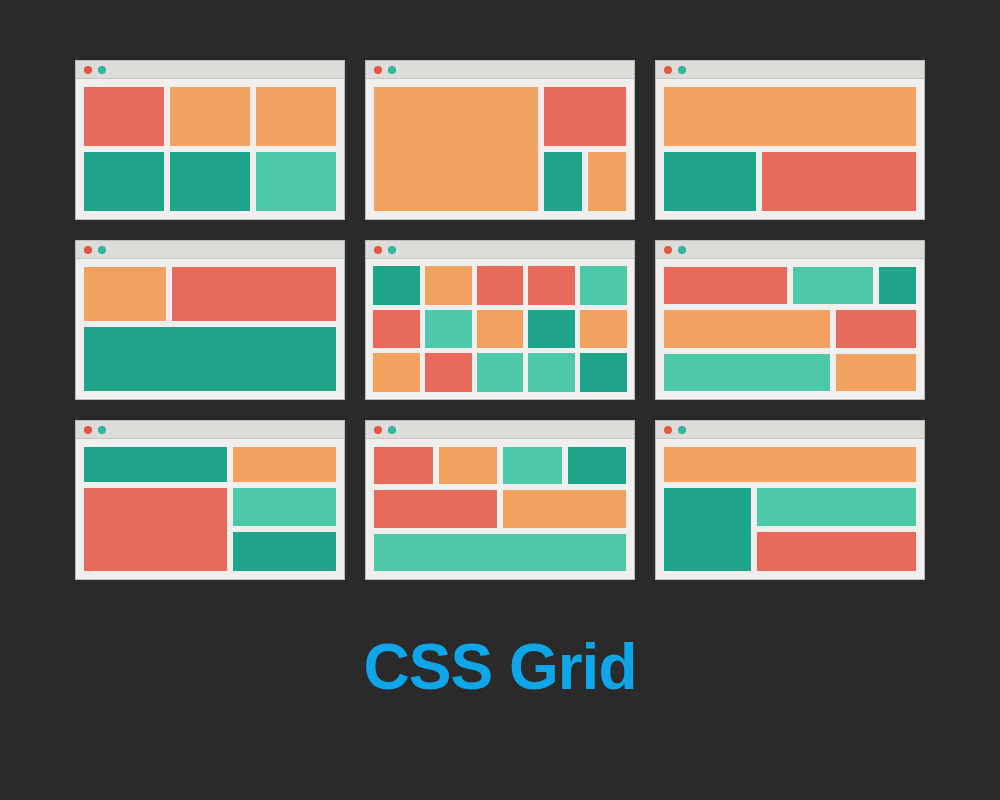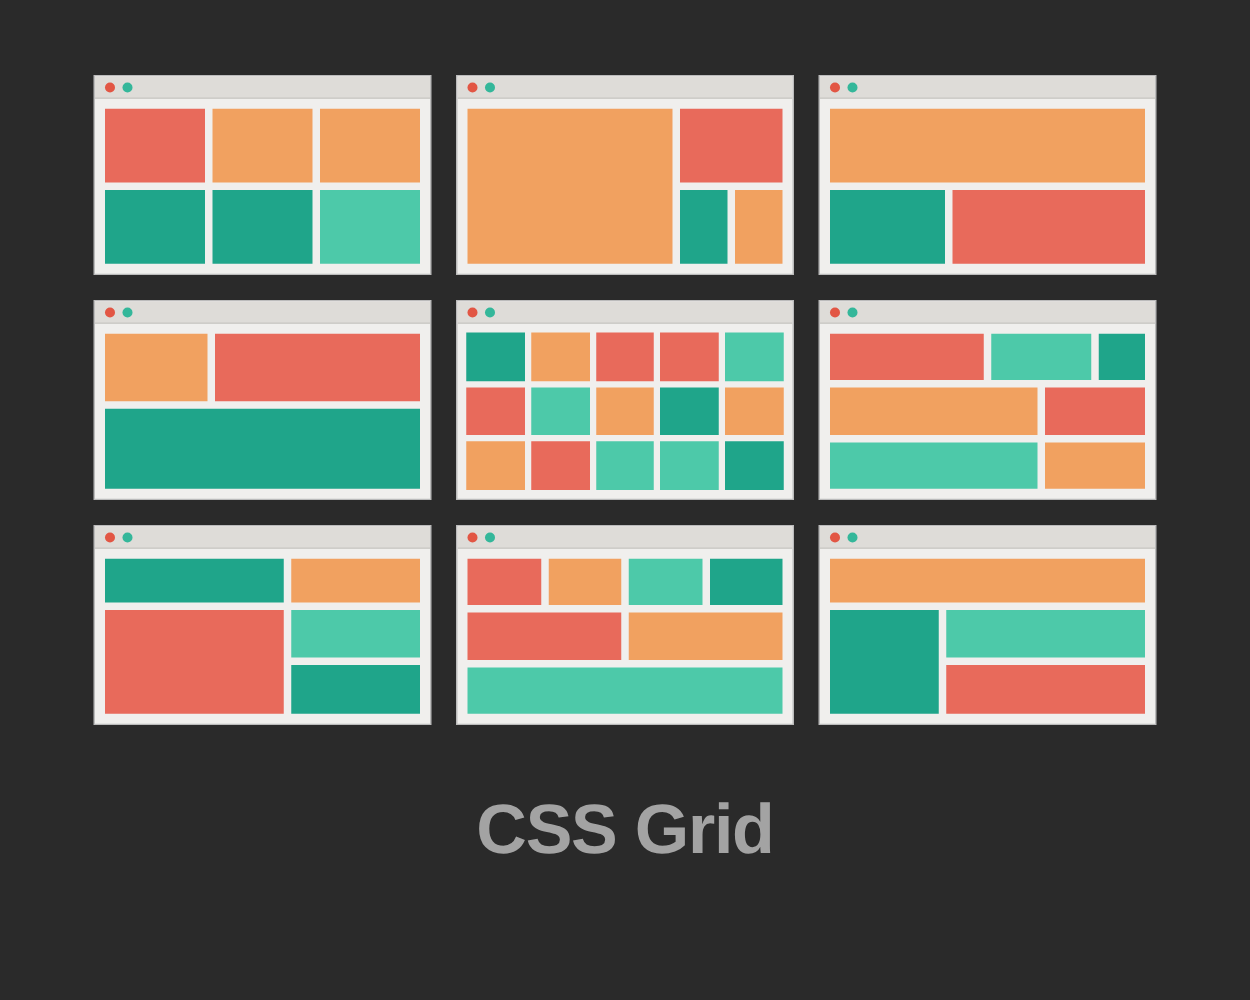--- a/index.html
+++ b/index.html
@@ -118,22 +118,22 @@
 
   
   .w9 .content {
     grid-template-columns: 1.1fr 2fr;
     grid-template-rows: 0.9fr 1fr 1fr;
   }
   .w9 .top { grid-column: 1 / span 2; }
   .w9 .ml { grid-row: 2 / span 2; }
 
   .title {
-    color: #a3a3a3;
-    font-size: 56px;
+    color: #0ea5e9;
+    font-size: 64px;
     font-weight: 700;
     margin-top: 50px;
     letter-spacing: -1px;
   }
 </style>
 </head>
 <body>
 
 <div class="gallery">
 

